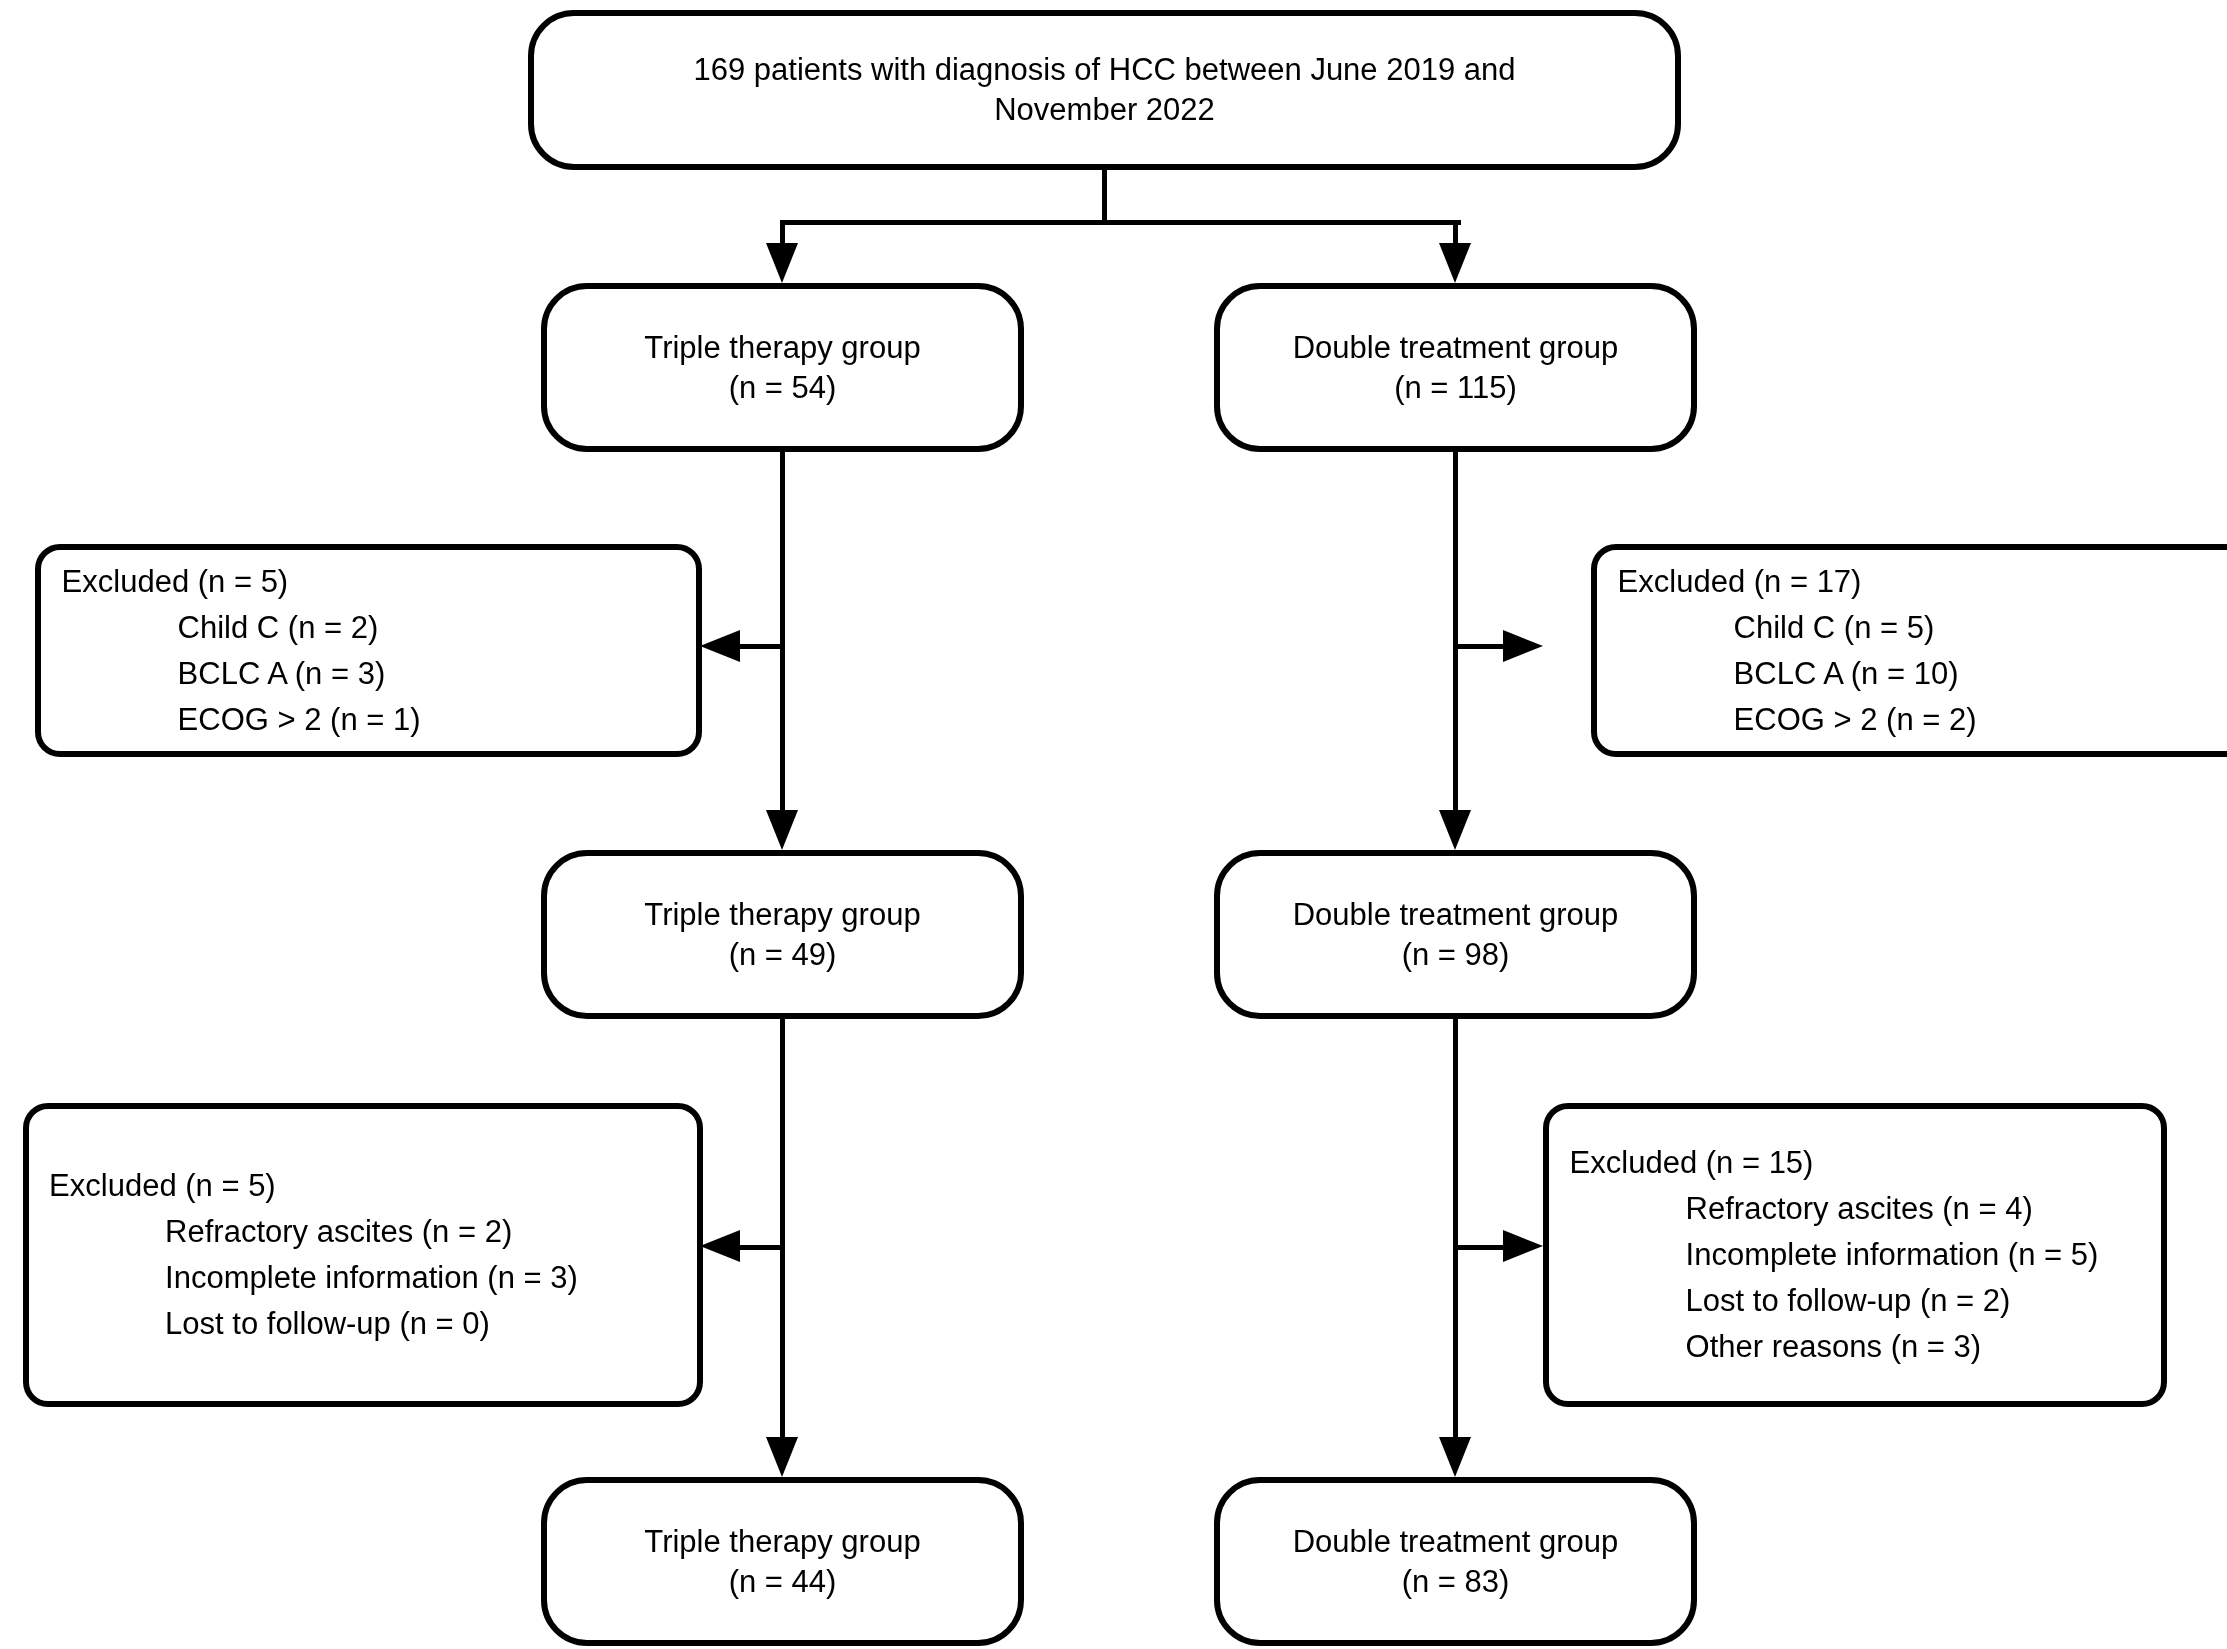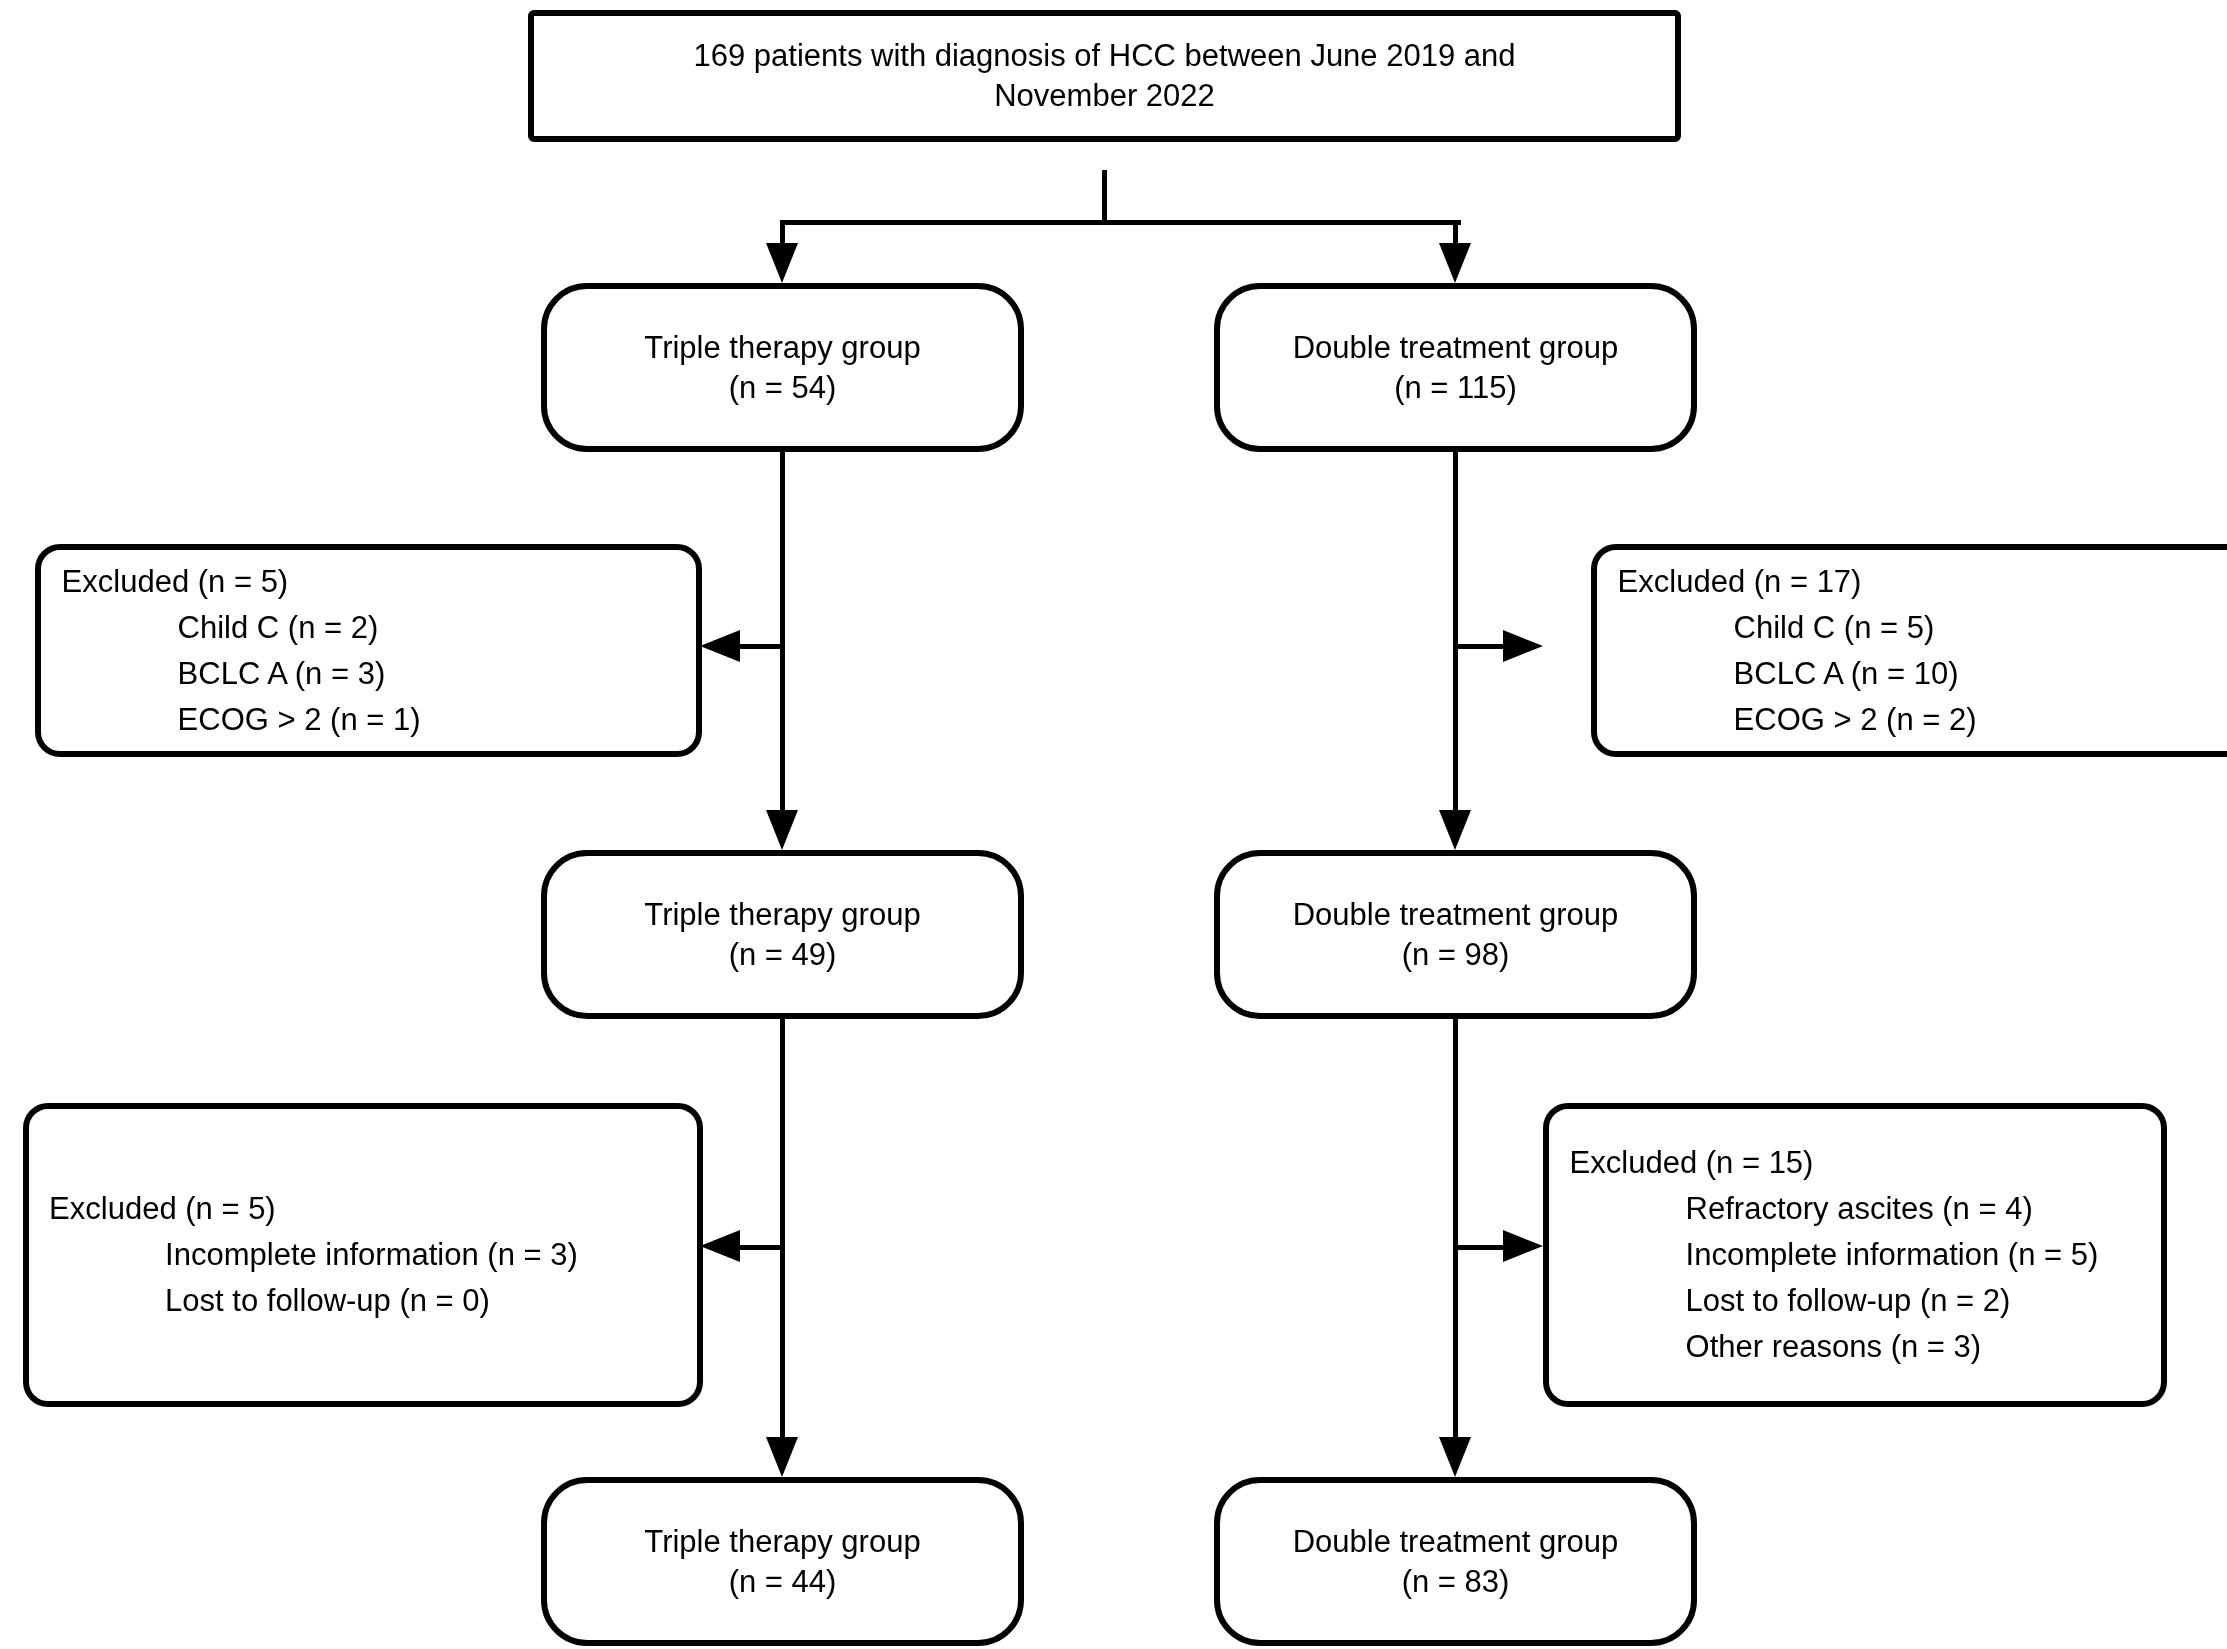--- a/index.html
+++ b/index.html
@@ -71,21 +71,21 @@
     border-bottom: 16.7px solid transparent;
     border-left: 40px solid #000000;
   }
   .line-span { display: block; }
 </style>
 </head>
 <body>
 
 <div id="canvas">
 
-  <div class="box" style="left:528px; top:10.3px; width:1153px; height:132px;border-radius:6px;">
+  <div class="box" style="left:528px; top:10.3px; width:1153px; height:160px;">
     <span class="line-span">169 patients with diagnosis of HCC between June 2019 and</span>
     <span class="line-span">November 2022</span>
   </div>
 
   <div class="vline" style="left:1102px; top:170px; height:55px;"></div>
   <div class="hline" style="left:780px; top:220px; width:681px;"></div>
   <div class="vline" style="left:780px; top:220px; height:28px;"></div>
   <div class="arrow-down" style="left:766px; top:243px;"></div>
   <div class="vline" style="left:1453px; top:220px; height:28px;"></div>
   <div class="arrow-down" style="left:1439px; top:243px;"></div>
@@ -136,20 +136,21 @@
   <div class="hline" style="left:738px; top:1245px; width:47px;"></div>
   <div class="arrow-left" style="left:700px; top:1230px;"></div>
 
   <div class="vline" style="left:1453px; top:1019px; height:419px;"></div>
   <div class="arrow-down" style="left:1439px; top:1437px;"></div>
   <div class="hline" style="left:1456px; top:1245px; width:48px;"></div>
   <div class="arrow-right" style="left:1503px; top:1230px;"></div>
 
   <div class="box excluded" style="left:22.5px; top:1103px; width:680px; height:304px;">
     <span class="line-span">Excluded (n = 5)</span>
+    <span class="line-span exc-item">Refractory ascites (n = 2)</span>
     <span class="line-span exc-item">Incomplete information (n = 3)</span>
     <span class="line-span exc-item">Lost to follow-up (n = 0)</span>
   </div>
   <div class="box excluded" style="left:1543px; top:1103px; width:624px; height:304px;">
     <span class="line-span">Excluded (n = 15)</span>
     <span class="line-span exc-item">Refractory ascites (n = 4)</span>
     <span class="line-span exc-item">Incomplete information (n = 5)</span>
     <span class="line-span exc-item">Lost to follow-up (n = 2)</span>
     <span class="line-span exc-item">Other reasons (n = 3)</span>
   </div>

